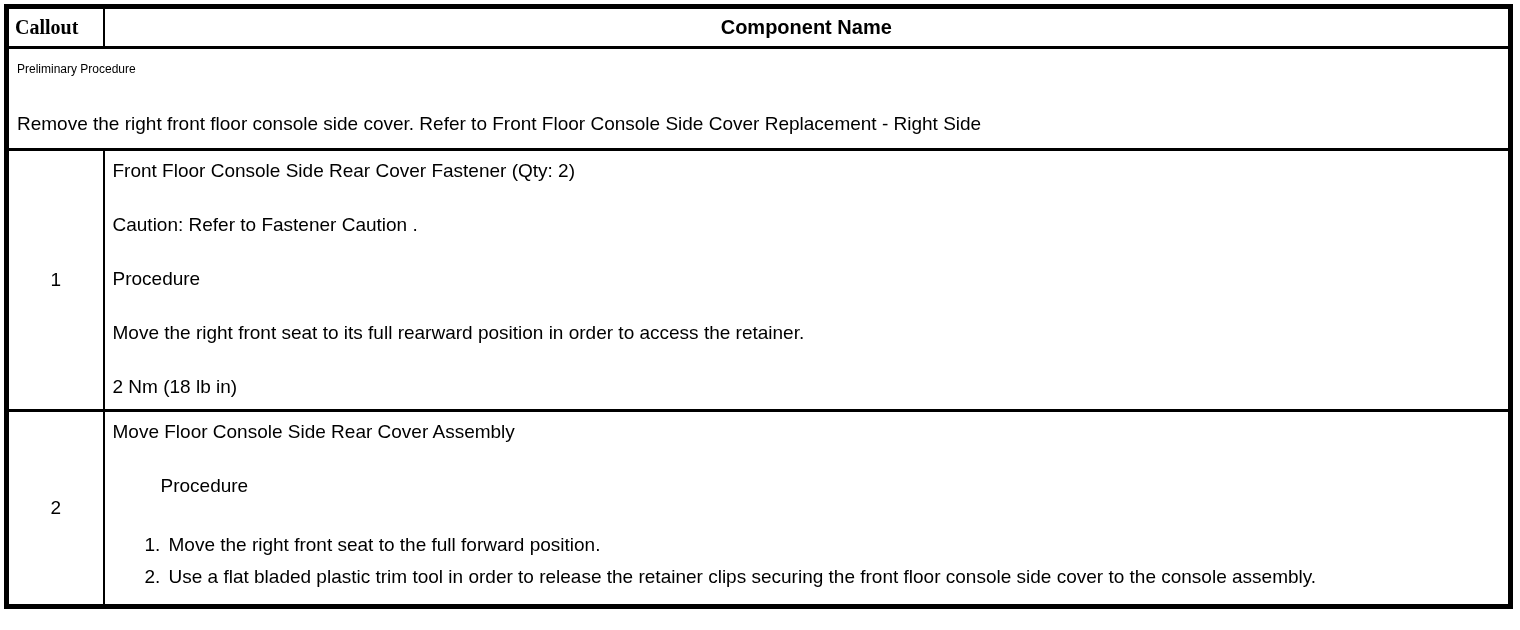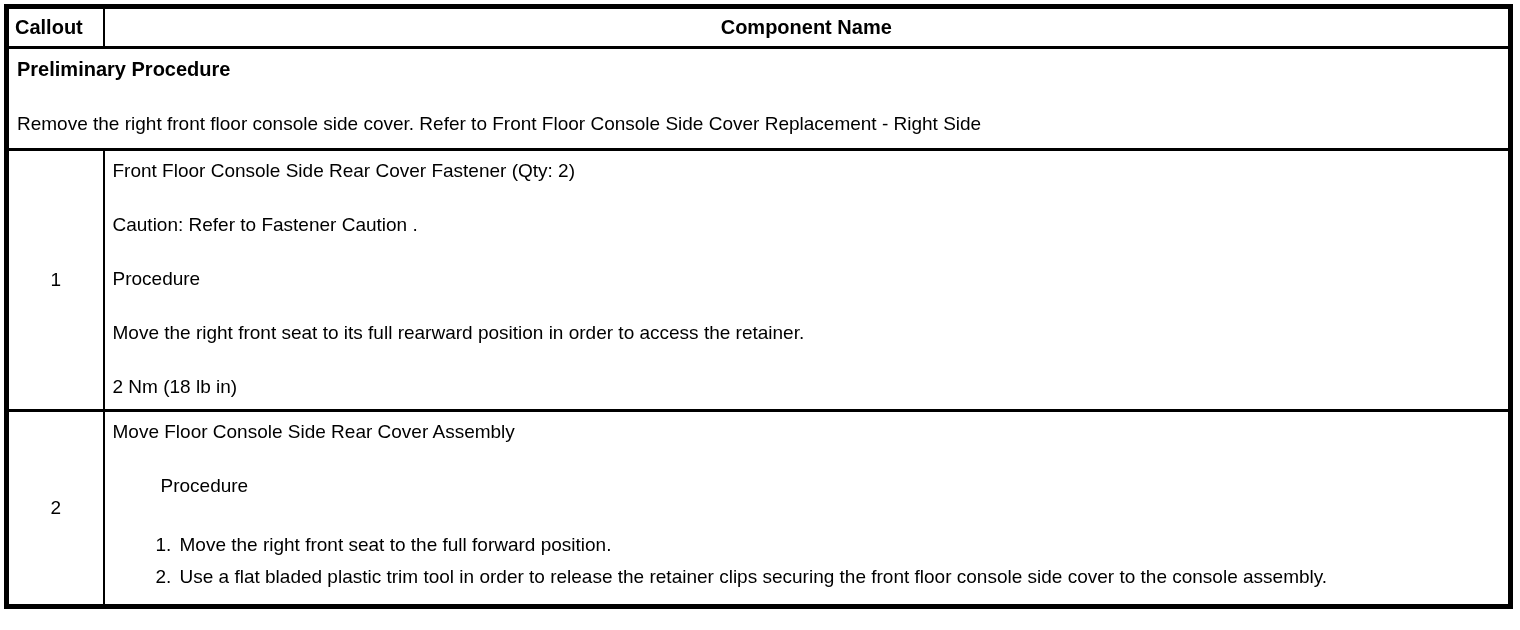--- a/index.html
+++ b/index.html
@@ -30,27 +30,27 @@
     padding: 0;
     vertical-align: top;
     text-align: left;
   }
   tr.header-row th {
     font-size: 20px;
     font-weight: bold;
     padding: 6px 6px 7px 6px;
     line-height: 24px;
   }
-  th.callout-header { width: 97px; text-align: left; }
+  th.callout-header { width: 97px; text-align: left; font-family: Liberation Serif, serif; }
   th.component-header { text-align: center; }
 
   td.prelim-cell { padding: 9px 8px 13px 8px; }
   .prelim-title {
-    font-weight: bold;
-    font-size: 20px;
+    font-weight: normal;
+    font-size: 12px;
     line-height: 22px;
     margin: 0 0 33px 0;
   }
   .body-text { line-height: 22px; margin: 0 0 32px 0; }
   .body-text:last-child { margin-bottom: 0; }
 
   td.callout-cell {
     text-align: center;
     vertical-align: middle;
     line-height: 22px;
@@ -58,21 +58,21 @@
   td.component-cell { padding: 9px 8px 11px 8px; }
 
   .bold { font-weight: normal; }
   .indent { margin-left: 48px; }
 
   ol.steps {
     margin: 0;
     padding-left: 53px;
     line-height: 32px;
   }
-  ol.steps li { padding-left: 3px; margin-left: 11px; }
+  ol.steps li { padding-left: 3px; }
 </style>
 </head>
 <body>
 
 <div class="page">
   <table class="parts-table">
     <tbody>
       <tr class="header-row">
         <th class="callout-header">Callout</th>
         <th class="component-header">Component Name</th>

